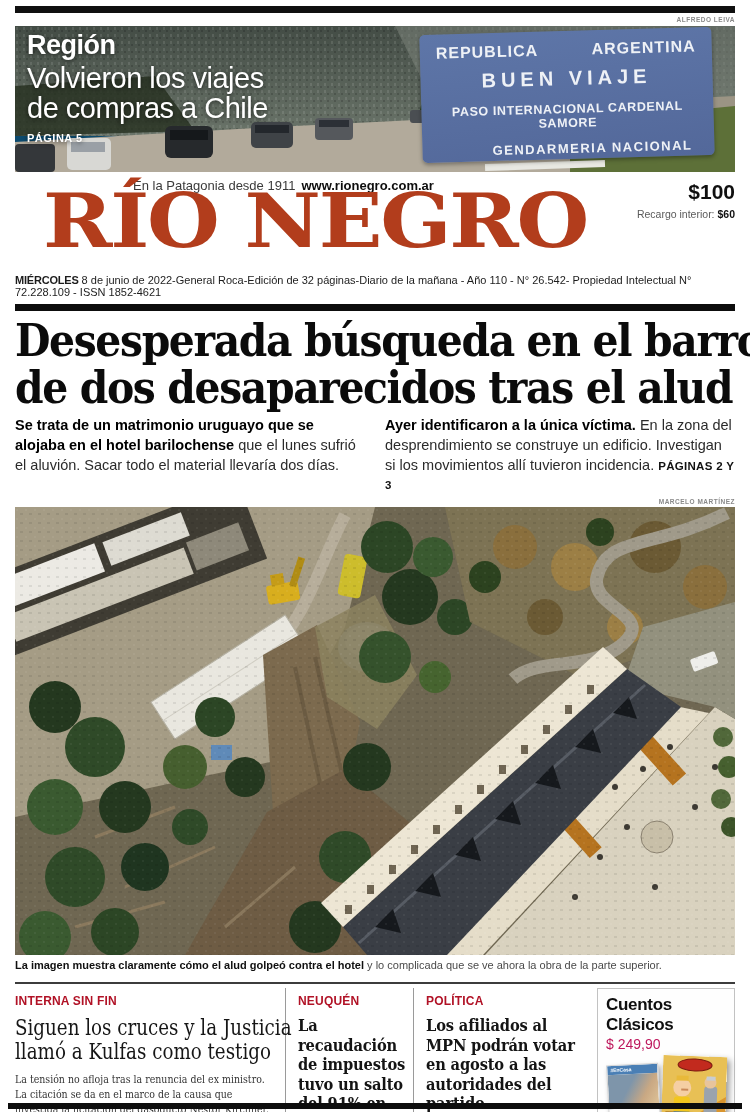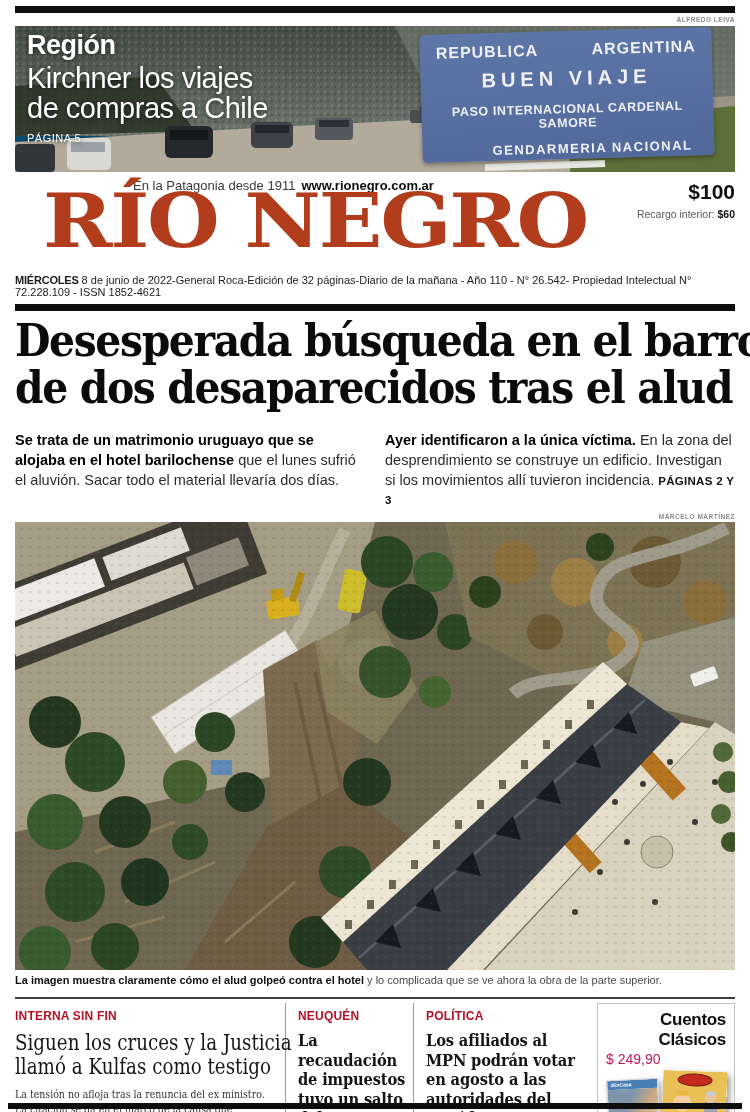--- a/index.html
+++ b/index.html
@@ -10,21 +10,21 @@
   
   .topbar{margin-top:6px;height:7px;background:#101010;}
   .credit-top{padding-top:3px;height:10px;font-size:6.5px;letter-spacing:.5px;color:#8a8a8a;text-align:right;font-weight:bold;}
 
   
   .hero{position:relative;height:146px;background:#0c4a6e;overflow:hidden;}
   .hero svg{position:absolute;inset:0;width:100%;height:100%;}
   .hero-text{position:absolute;left:12px;top:4px;color:#fff;text-shadow:0 1px 5px rgba(0,0,0,.65);}
   .hero-kicker{font-size:27px;font-weight:bold;letter-spacing:-.5px;}
   .hero-title{font-size:29px;font-weight:400;line-height:1.02;letter-spacing:-.5px;margin-top:3px;}
-  .hero-pref{margin-top:9px;font-size:11px;font-weight:normal;letter-spacing:.5px;}
+  .hero-pref{margin-top:9px;font-size:11px;font-weight:bold;letter-spacing:.5px;}
   .sign{position:absolute;right:22px;top:5px;width:292px;height:128px;background:linear-gradient(175deg,#5e76a8,#53689a);
         border-radius:5px;transform:rotate(-1.6deg);color:#eef1f6;box-shadow:0 2px 4px rgba(0,0,0,.35);}
   .sign-row1{display:flex;justify-content:space-between;padding:10px 16px 0 16px;font-size:16px;font-weight:bold;letter-spacing:1px;}
   .sign-row2{text-align:center;font-size:20px;font-weight:bold;letter-spacing:5px;margin-top:8px;}
   .sign-row3{text-align:center;font-size:12.5px;font-weight:bold;letter-spacing:.6px;margin-top:12px;}
   .sign-row4{text-align:right;font-size:13px;font-weight:bold;letter-spacing:1.5px;margin-top:11px;padding-right:22px;}
 
   
   .masthead{position:relative;height:100px;}
   .tagline{position:absolute;left:118px;top:6px;font-size:13px;color:#3a3a3a;}
@@ -35,21 +35,21 @@
   .surcharge{position:absolute;right:0;top:36px;font-size:10.5px;color:#5a5a5a;}
   .surcharge b{color:#101010;}
 
   .dateline{padding:2px 0 6px 0;font-size:11px;color:#1c1c1c;}
   .dateline .day{font-size:11px;font-weight:bold;letter-spacing:-.2px;margin-right:3px;margin-top:36px;}
   .rule-heavy{height:7px;background:#0d0d0d;}
 
   
   .headline{padding-top:7px;font-family:"DejaVu Serif",serif;font-weight:bold;color:#0b0b0b;}
   .h-line{font-size:44px;line-height:1.06;letter-spacing:-1.5px;white-space:nowrap;transform:scaleX(.93);transform-origin:0 50%;}
-  .lede{display:flex;gap:20px;margin-top:20px;justify-content:flex-end;}
+  .lede{display:flex;gap:20px;margin-top:5px;justify-content:flex-end;}
   .lede-col{width:350px;font-size:14.5px;line-height:1.36;color:#2b2b2b;}
   .lede-col b{color:#000;}
   .pages-ref{font-size:11.5px;font-weight:bold;letter-spacing:.3px;color:#111;}
   .credit-main{text-align:right;font-size:6.5px;letter-spacing:.5px;color:#8a8a8a;font-weight:bold;padding:3px 0 2px;}
 
   .mainphoto{position:relative;height:448px;background:#6f6752;overflow:hidden;}
   .mainphoto svg{position:absolute;inset:0;width:100%;height:100%;}
 
   .caption{padding:4px 0 2px;font-size:11px;color:#4a4a4a;}
   .caption b{color:#101010;}
@@ -63,21 +63,21 @@
   .c3{width:176px;border-left:1px solid #9a9a9a;padding-left:12px;}
   .kicker{margin:6px 0 8px;font-size:12px;font-weight:bold;letter-spacing:.2px;color:#b11226;}
   .c1 .hl{font-family:"DejaVu Serif",serif;font-size:21.5px;line-height:1.12;color:#161616;}
   .c1 .hl div{white-space:nowrap;transform:scaleX(.85);transform-origin:0 50%;}
   .c1 .body{margin-top:8px;width:316px;transform:scaleX(.82);transform-origin:0 0;
             font-family:"DejaVu Serif",serif;font-size:11.5px;line-height:1.3;color:#333;}
   .sm-hl{font-family:"DejaVu Serif",serif;font-weight:bold;font-size:16.5px;line-height:1.18;letter-spacing:-.2px;color:#141414;
          width:112%;transform:scaleX(.89);transform-origin:0 0;}
 
   .promo{flex:1;margin-left:8px;box-sizing:border-box;border:1px solid #c2c2c2;background:#fefefe;padding:6px 8px;}
-  .promo-title{font-size:17px;font-weight:bold;letter-spacing:-.3px;color:#0f0f0f;text-align:right;}
+  .promo-title{font-size:17px;font-weight:bold;letter-spacing:-.3px;color:#0f0f0f;}
   .promo-price{font-size:14px;color:#be185d;margin-top:1px;}
   .thumbs{position:relative;height:86px;margin-top:4px;}
   .news-thumb{position:absolute;left:2px;top:8px;width:50px;height:74px;background:#fff;border:1px solid #d0d0d0;
               box-shadow:2px 3px 5px rgba(0,0,0,.35);transform:rotate(-3deg);overflow:hidden;}
   .nt-head{height:9px;background:#4a7fb5;color:#fff;font-size:5px;font-weight:bold;line-height:9px;padding-left:3px;}
   .nt-img{height:34px;background:linear-gradient(120deg,#7e95aa 40%,#c9a883 70%,#e0c59a);}
   .book-thumb{position:absolute;right:0;top:0;width:64px;height:80px;transform:rotate(2deg);
               box-shadow:3px 3px 6px rgba(0,0,0,.4);overflow:hidden;}
 
   .bottombar{position:absolute;left:8px;right:8px;bottom:3px;height:6px;background:#0d0d0d;}
@@ -138,21 +138,21 @@
         <rect x="447" y="88" width="5" height="22" fill="#c23b2e" transform="rotate(8 449 99)"></rect>
         <rect x="447" y="92" width="5" height="5" fill="#eee" transform="rotate(8 449 99)"></rect>
         <rect x="508" y="88" width="11" height="14" fill="#ecece8"></rect>
         <rect x="512" y="102" width="3" height="12" fill="#d8d8d2"></rect>
 
         <rect x="470" y="136" width="120" height="7" fill="#e8e8e2" transform="rotate(-2 530 139)"></rect>
       </svg>
       <div class="hero-text">
         <div class="hero-kicker">Región</div>
         <div class="hero-title">
-          <div>Kirchner los viajes</div>
+          <div>Volvieron los viajes</div>
           <div>de compras a Chile</div>
         </div>
         <div class="hero-pref">PÁGINA 5</div>
       </div>
       <div class="sign">
         <div class="sign-row1">
           <span>REPUBLICA</span>
           <span>ARGENTINA</span>
         </div>
         <div class="sign-row2">BUEN VIAJE</div>

